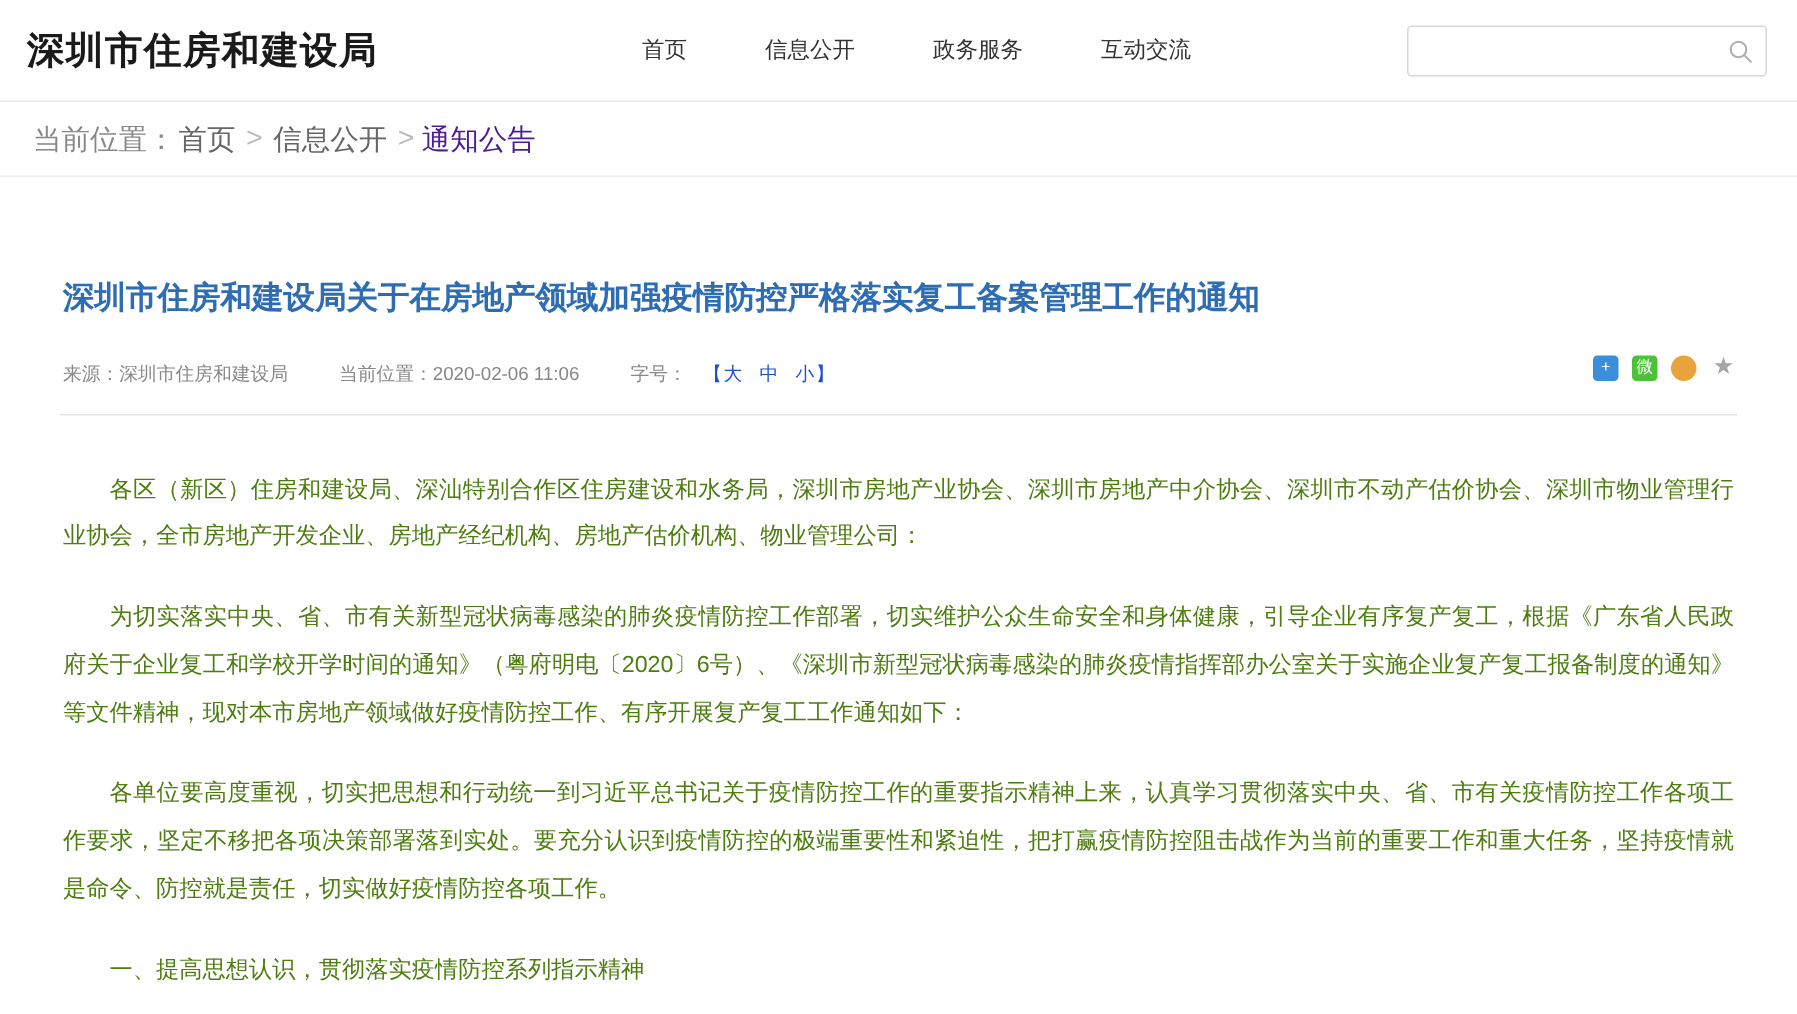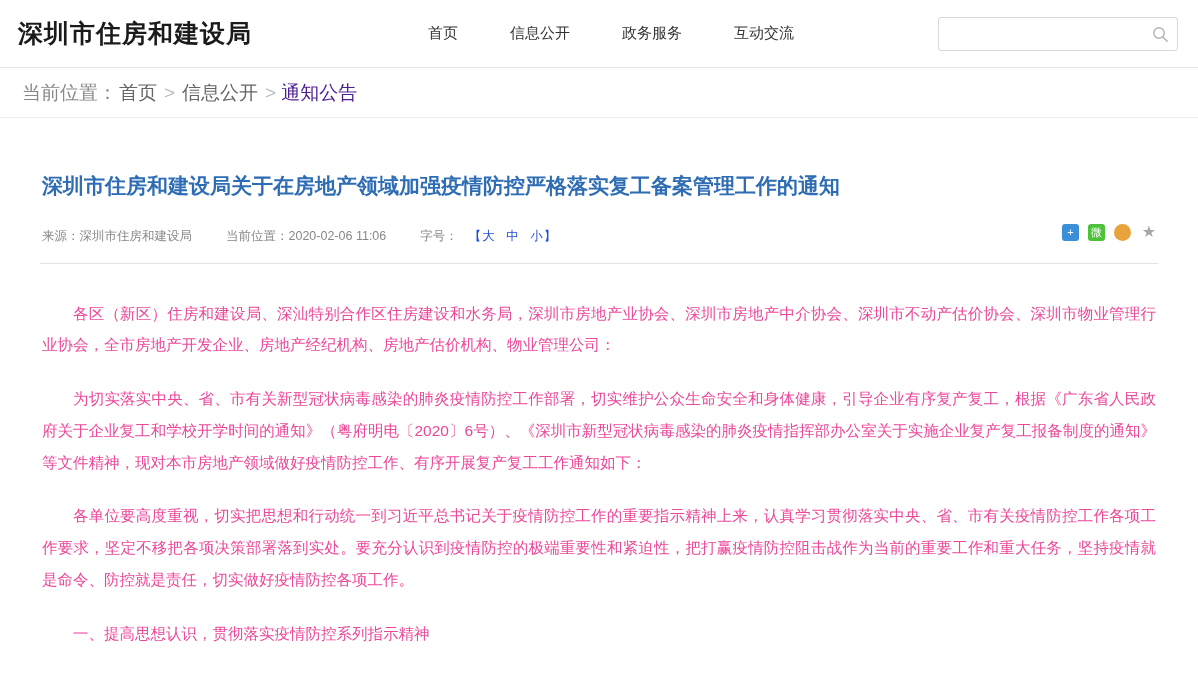--- a/index.html
+++ b/index.html
@@ -93,21 +93,21 @@
   }
   .breadcrumb-bar .bc-sep { color: #bbb; margin: 0 5px; }
   .breadcrumb-bar .bc-current { color: #4c1d95; }
 
   
   .article-wrap {
     padding: 0 40px;
   }
   .article {
     max-width: 1120px;
-    margin: 0 auto;
+    margin: 13px auto;
     padding-top: 52px;
   }
   .article-title {
     font-size: 21px;
     font-weight: bold;
     color: #2e6db4;
     line-height: 1.5;
     margin: 0 0 26px 0;
     padding: 0 2px;
   }
@@ -158,21 +158,21 @@
 
   .divider {
     border: 0;
     border-top: 1px solid #e4e4e4;
     margin: 0 0 34px 0;
   }
 
   .article-body {
     font-size: 15.5px;
     line-height: 2.05;
-    color: #ec4899;
+    color: #4d7c0f;
     text-align: justify;
     padding: 0 2px;
   }
   .article-body p {
     margin: 0 0 22px 0;
     text-indent: 2em;
   }
 </style>
 </head>
 <body>

